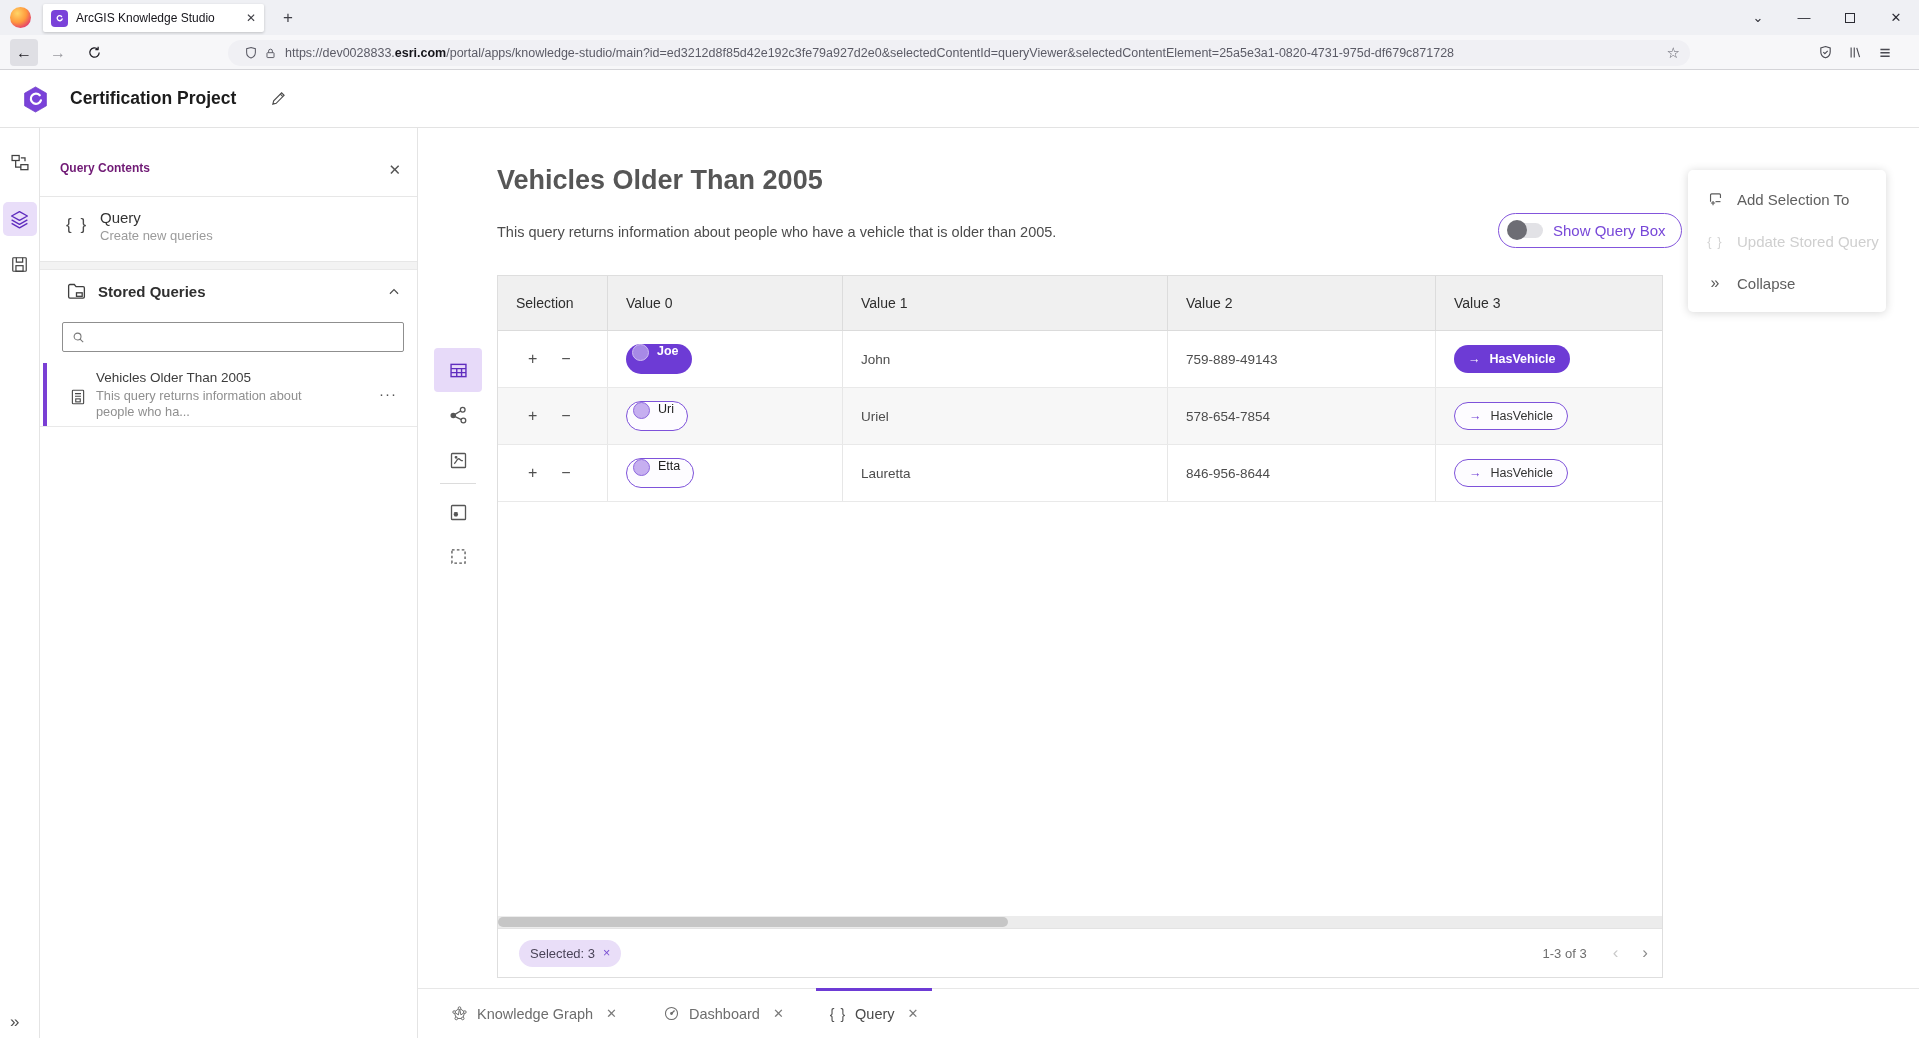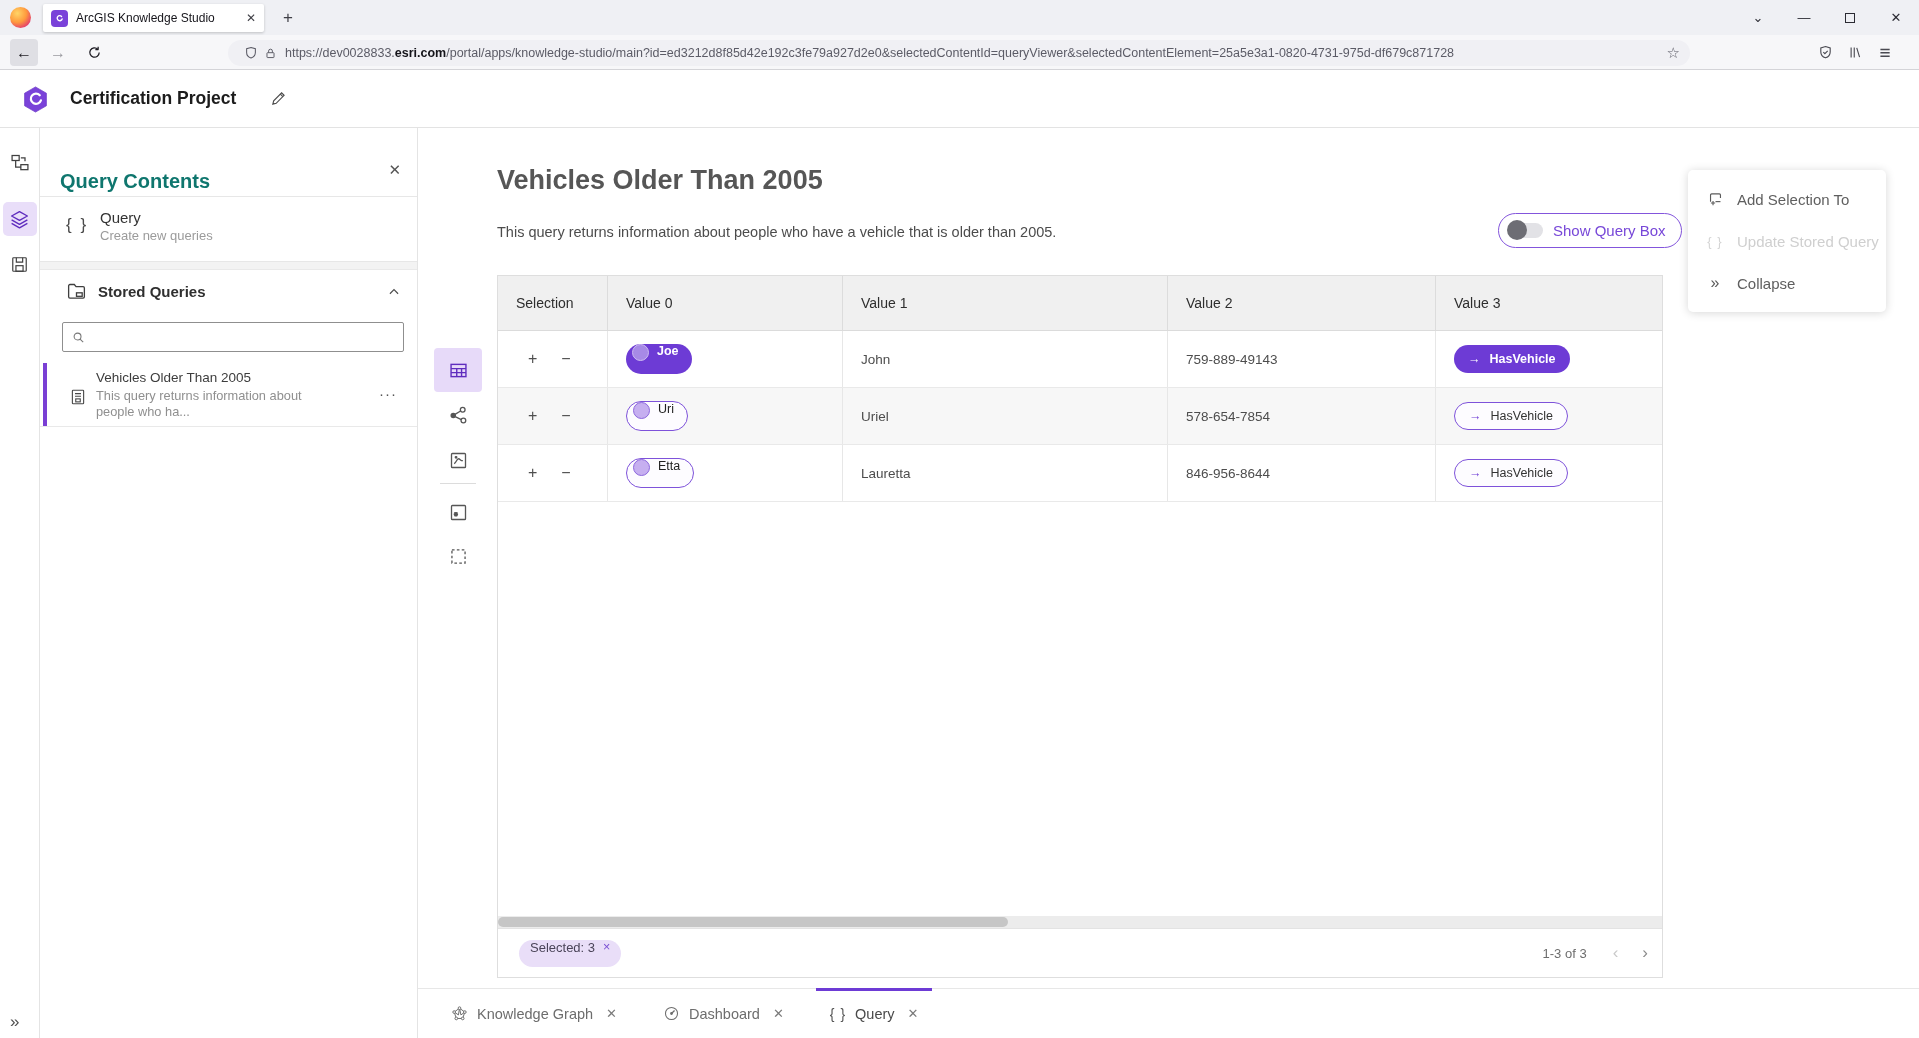--- a/index.html
+++ b/index.html
@@ -49,21 +49,21 @@
 
   
   .rail{position:absolute;left:0;top:128px;width:40px;bottom:0;background:#fff;border-right:1px solid #e4e4e4}
   .rail-ic{position:absolute;left:50%;transform:translateX(-50%);width:34px;height:34px;border-radius:5px;
     display:flex;align-items:center;justify-content:center;color:#3f3f3f}
   .rail-ic.sel{background:#e9def9;color:#5f2dbe}
   .expander{position:absolute;left:10px;bottom:6px;font-size:17px;color:#4f4f4f;letter-spacing:-1px}
 
   
   .panel{position:absolute;left:40px;top:128px;width:378px;bottom:0;background:#fff;border-right:1px solid #e4e4e4}
-  .panel-head-title{position:absolute;left:20px;top:42px;font-size:20px;font-weight:700;color:#0f766e}
+  .panel-head-title{position:absolute;left:20px;top:33px;font-size:12px;font-weight:700;color:#701a75}
   .panel-close{position:absolute;right:16px;top:33px;font-size:15px;color:#555}
   .p-div1{position:absolute;left:0;top:68px;width:100%;height:1px;background:#e7e7e7}
   .query-item{position:absolute;left:0;top:69px;width:100%;height:65px;border-bottom:1px solid #e7e7e7}
   .query-item .br{position:absolute;left:26px;top:18px;font-size:17px;color:#4c4c4c;letter-spacing:2px}
   .query-item .t{position:absolute;left:60px;top:12px;font-size:15px;color:#333}
   .query-item .s{position:absolute;left:60px;top:31px;font-size:13px;color:#9b9b9b}
   .gray-band{position:absolute;left:0;top:134px;width:100%;height:8px;background:#f3f3f3;border-bottom:1px solid #e9e9e9}
   .stored-head{position:absolute;left:0;top:142px;width:100%;height:44px}
   .stored-head .fold{position:absolute;left:26px;top:11px;color:#3f3f3f}
   .stored-head .t{position:absolute;left:58px;top:13px;font-size:15px;font-weight:700;color:#2f2f2f}
@@ -114,21 +114,21 @@
   .chip.line .dot{background:#c6aff0;border:1.5px solid #8d68dd}
   .relchip{display:inline-flex;align-items:center;height:28px;border-radius:14px;padding:0 14px;gap:9px;font-size:12.5px}
   .relchip.fill{background:#6d3bd5;color:#fff;font-weight:700}
   .relchip.fill .arr{color:#fff}
   .relchip.line{background:#fdfcff;border:1.3px solid #7e52da;color:#333}
   .relchip.line .arr{color:#6d3bd5}
   .tspacer{flex:1}
   .hscroll{height:12px;background:#ececec;flex:0 0 auto;position:relative}
   .hthumb{position:absolute;left:0;top:1px;height:10px;width:510px;background:#c6c6c6;border-radius:5px}
   .tfoot{height:49px;border-top:1px solid #e3e3e3;display:flex;align-items:center;padding:0 14px 0 21px;flex:0 0 auto}
-  .selchip{display:inline-flex;align-items:flex-start;height:27px;background:#e9def8;border-radius:14px;padding:0 11px;gap:8px}
+  .selchip{display:inline-flex;align-items:center;height:27px;background:#e9def8;border-radius:14px;padding:0 11px;gap:8px}
   .selchip .t{font-size:13px;color:#4a4458}
   .selchip .x{font-size:12.5px;color:#7a4fd3}
   .pgtext{margin-left:auto;font-size:13px;color:#6d6d6d}
   .pgprev{margin-left:26px;font-size:17px;color:#c9c9c9}
   .pgnext{margin-left:24px;font-size:17px;color:#8b8b8b}
 
   
   .menu{position:absolute;left:1270px;top:42px;width:198px;height:142px;background:#fff;border-radius:5px;
     box-shadow:0 1px 10px rgba(0,0,0,.16);padding:8px 0;z-index:5}
   .mi{height:42px;display:flex;align-items:center;padding-left:18px;gap:13px;font-size:15px;color:#5f5f5f}

